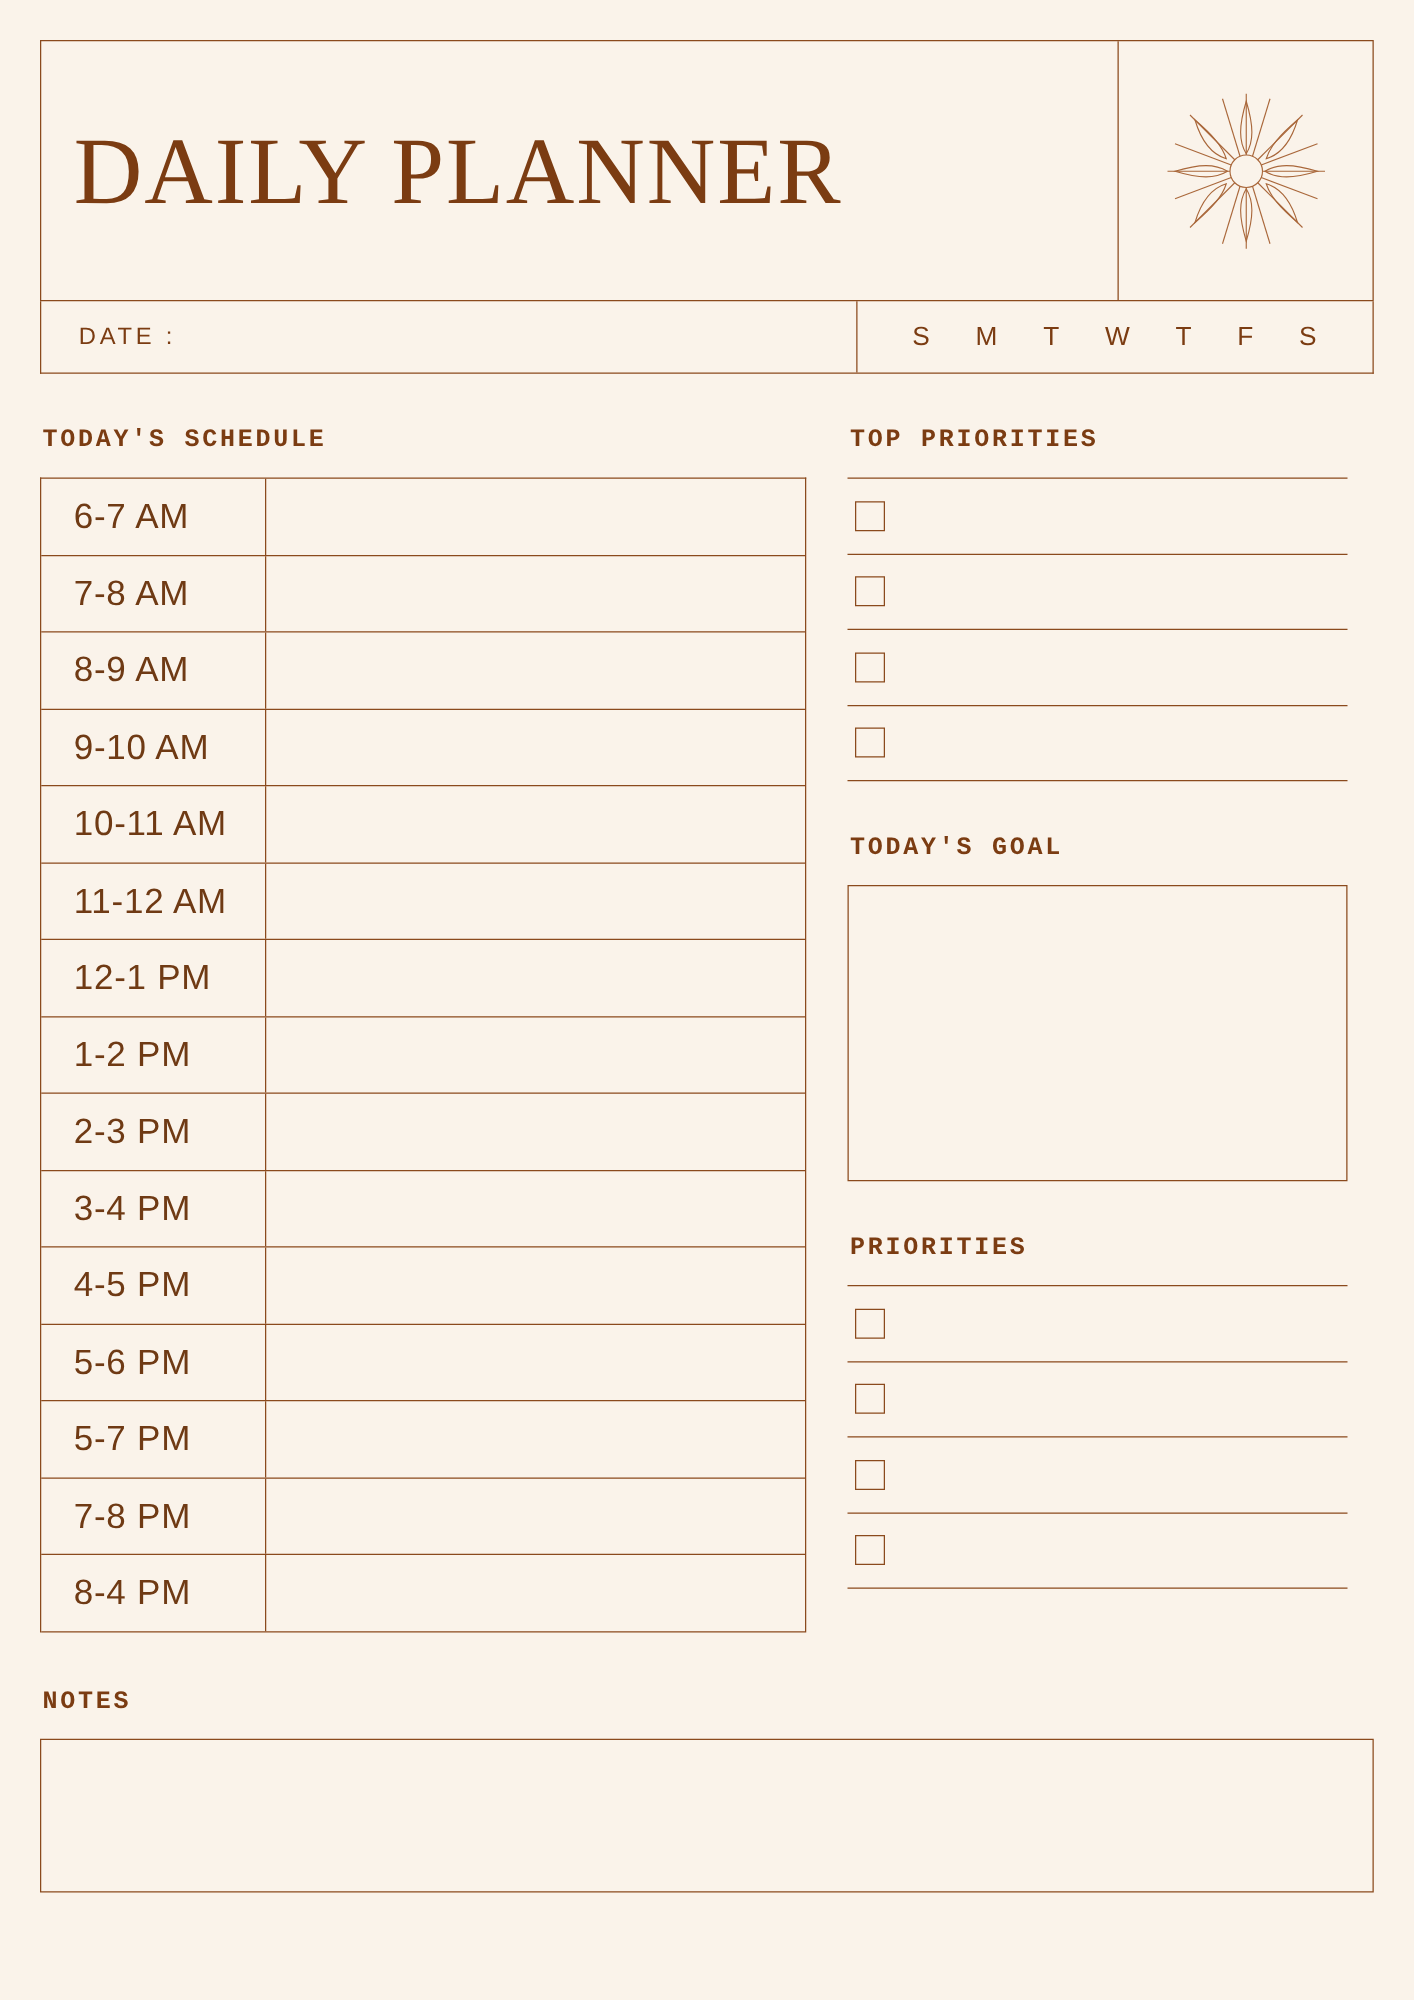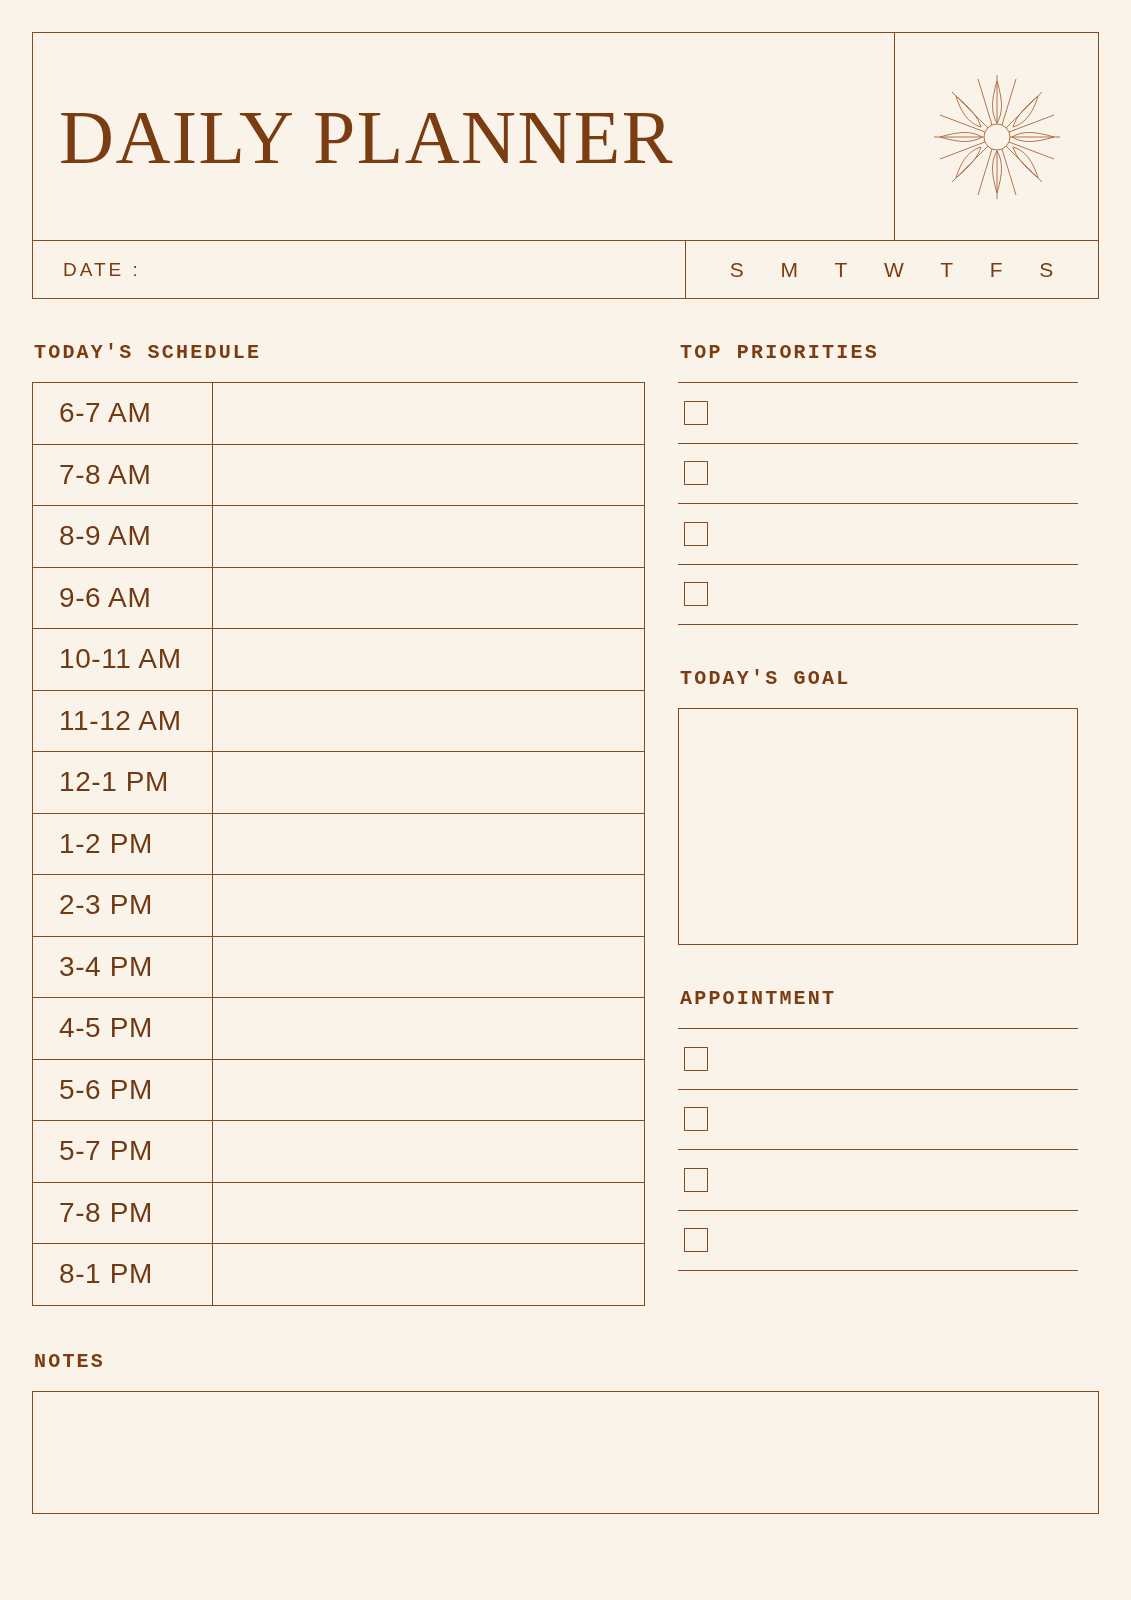--- a/index.html
+++ b/index.html
@@ -259,21 +259,21 @@
         </div>
         <div class="sched-row">
           <div class="sched-time">7-8 AM</div>
           <div class="sched-fill"></div>
         </div>
         <div class="sched-row">
           <div class="sched-time">8-9 AM</div>
           <div class="sched-fill"></div>
         </div>
         <div class="sched-row">
-          <div class="sched-time">9-6 AM</div>
+          <div class="sched-time">9-10 AM</div>
           <div class="sched-fill"></div>
         </div>
         <div class="sched-row">
           <div class="sched-time">10-11 AM</div>
           <div class="sched-fill"></div>
         </div>
         <div class="sched-row">
           <div class="sched-time">11-12 AM</div>
           <div class="sched-fill"></div>
         </div>
@@ -303,21 +303,21 @@
         </div>
         <div class="sched-row">
           <div class="sched-time">5-7 PM</div>
           <div class="sched-fill"></div>
         </div>
         <div class="sched-row">
           <div class="sched-time">7-8 PM</div>
           <div class="sched-fill"></div>
         </div>
         <div class="sched-row">
-          <div class="sched-time">8-1 PM</div>
+          <div class="sched-time">8-4 PM</div>
           <div class="sched-fill"></div>
         </div>
 
       </div>
     </div>
 
     <div class="col-right">
 
       <div class="section-title">TOP PRIORITIES</div>
       <div class="check-list">
@@ -335,21 +335,21 @@
         </div>
         <div class="check-row">
           <span class="checkbox"></span>
           <span class="check-line"></span>
         </div>
       </div>
 
       <div class="section-title goal-title">TODAY'S GOAL</div>
       <div class="goal-box"></div>
 
-      <div class="section-title appt-title">APPOINTMENT</div>
+      <div class="section-title appt-title">PRIORITIES</div>
       <div class="check-list">
         <div class="check-row">
           <span class="checkbox"></span>
           <span class="check-line"></span>
         </div>
         <div class="check-row">
           <span class="checkbox"></span>
           <span class="check-line"></span>
         </div>
         <div class="check-row">

